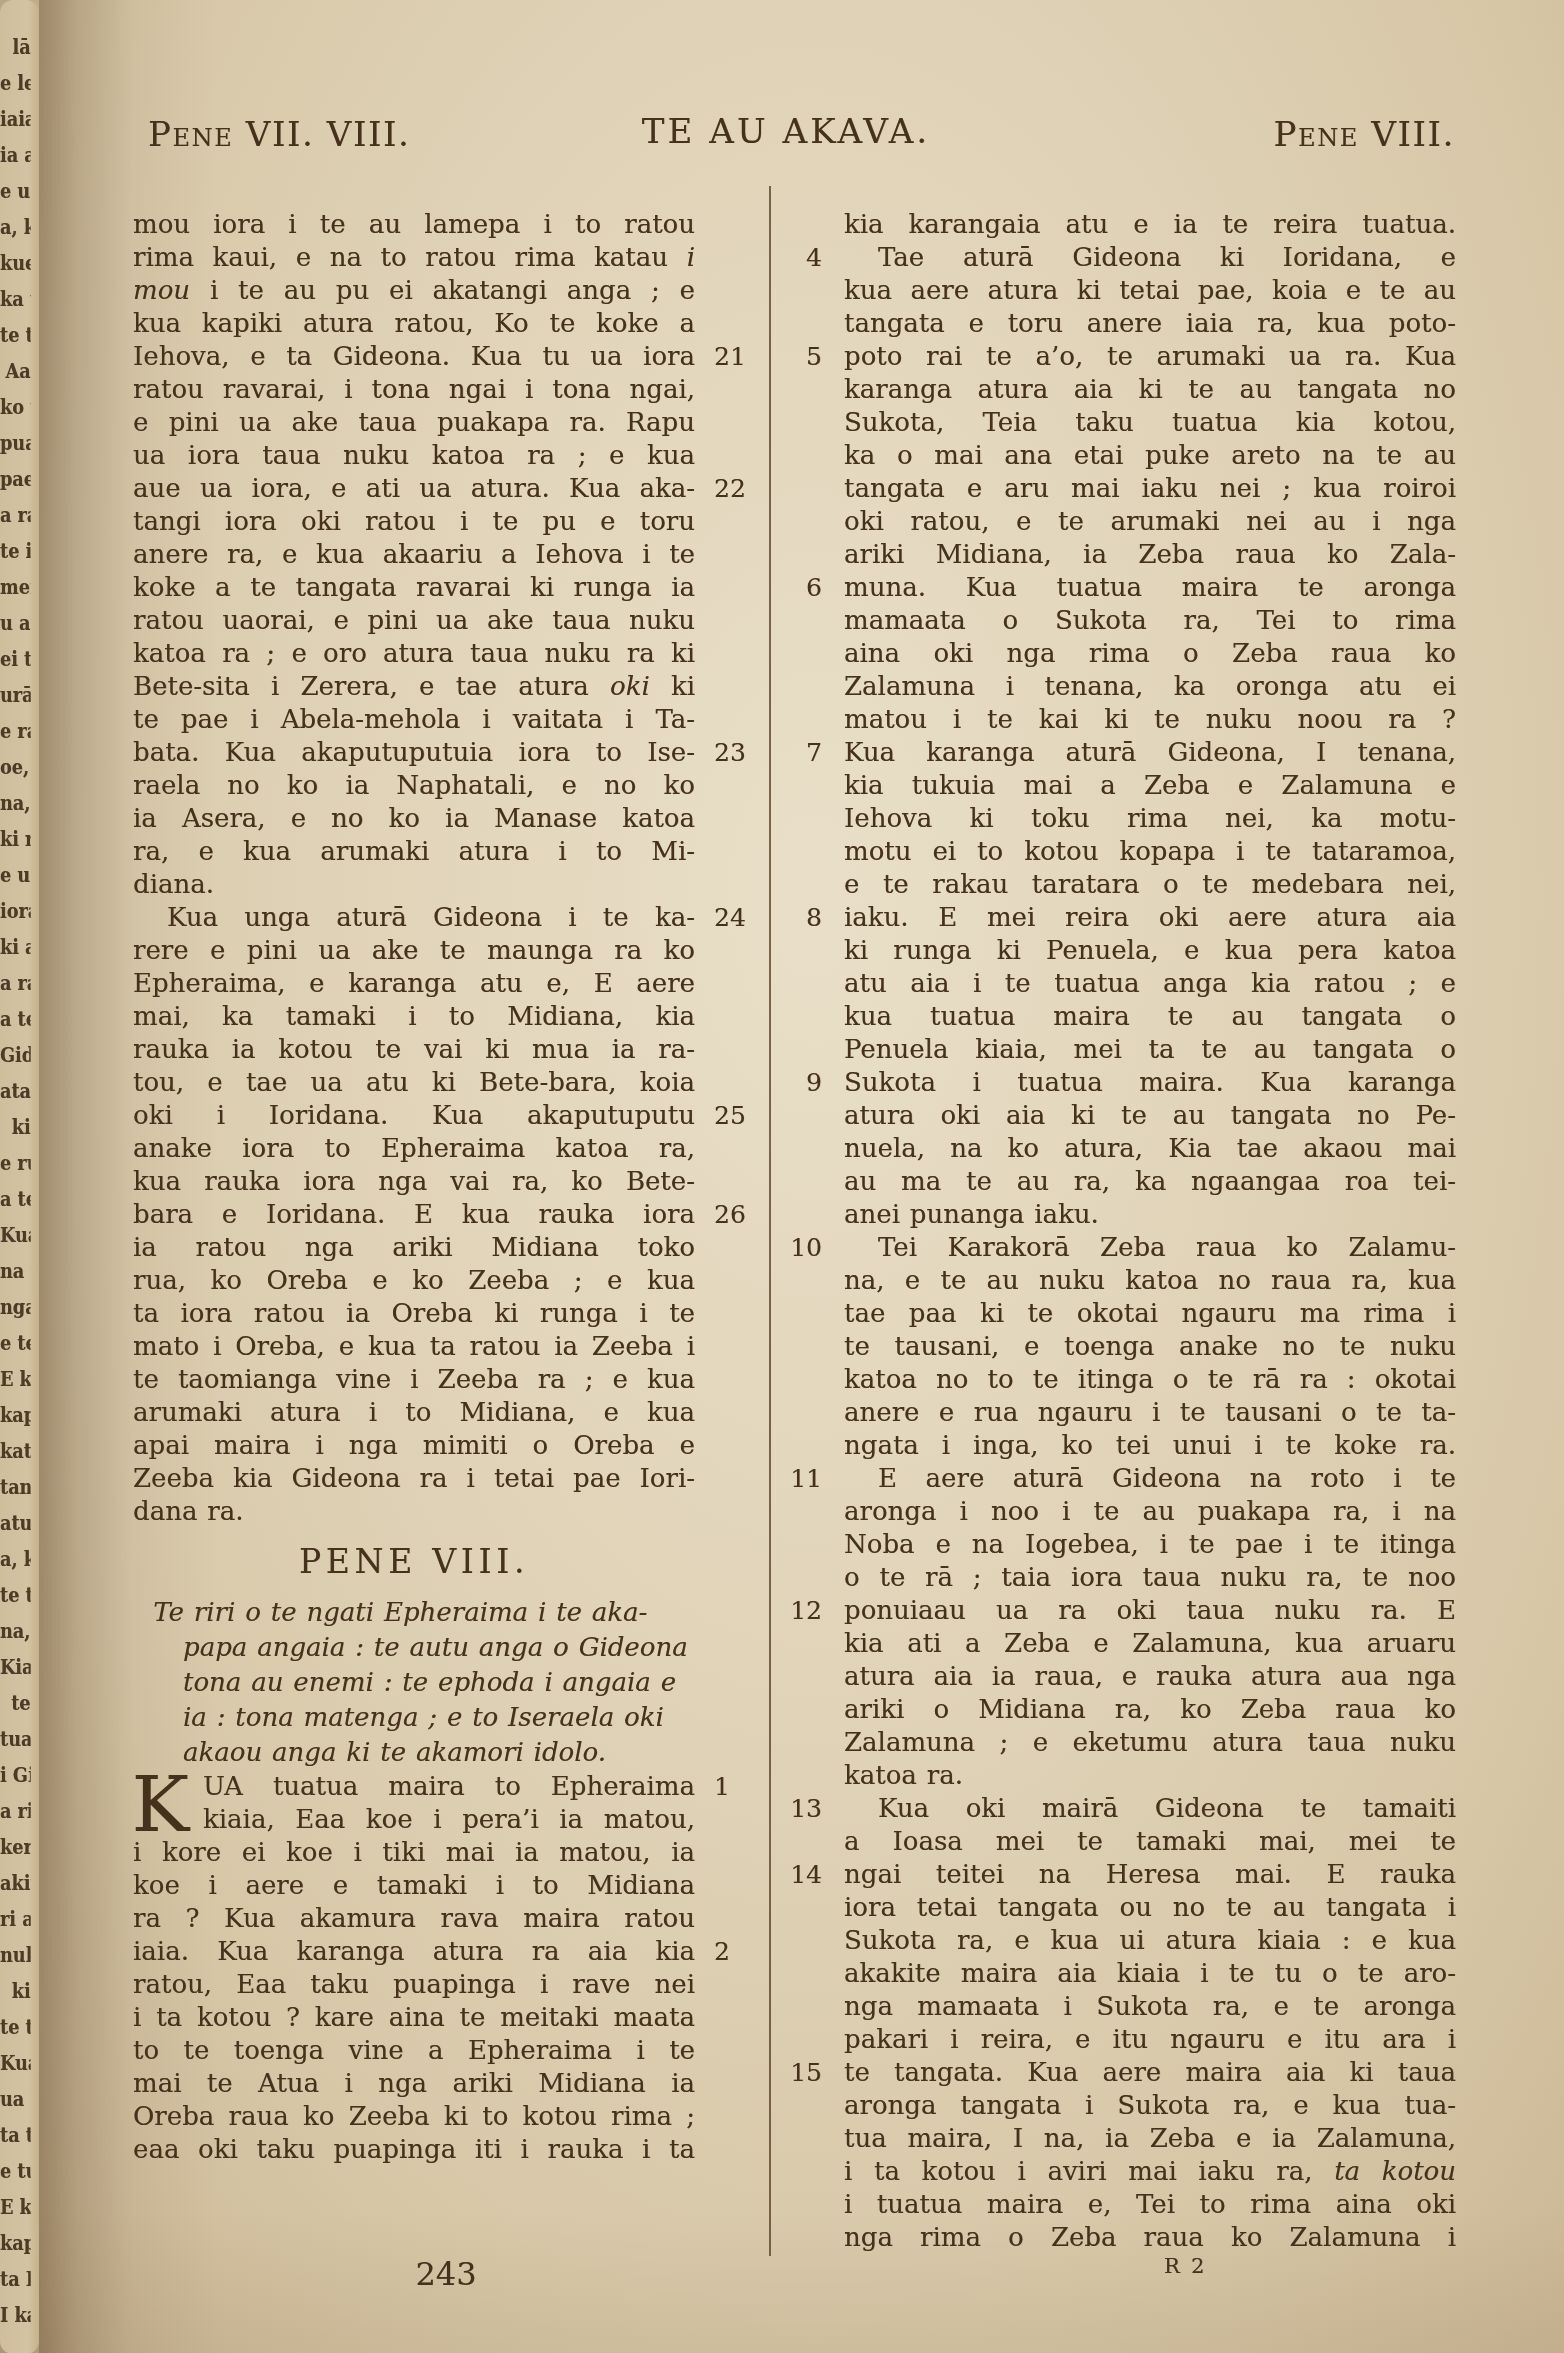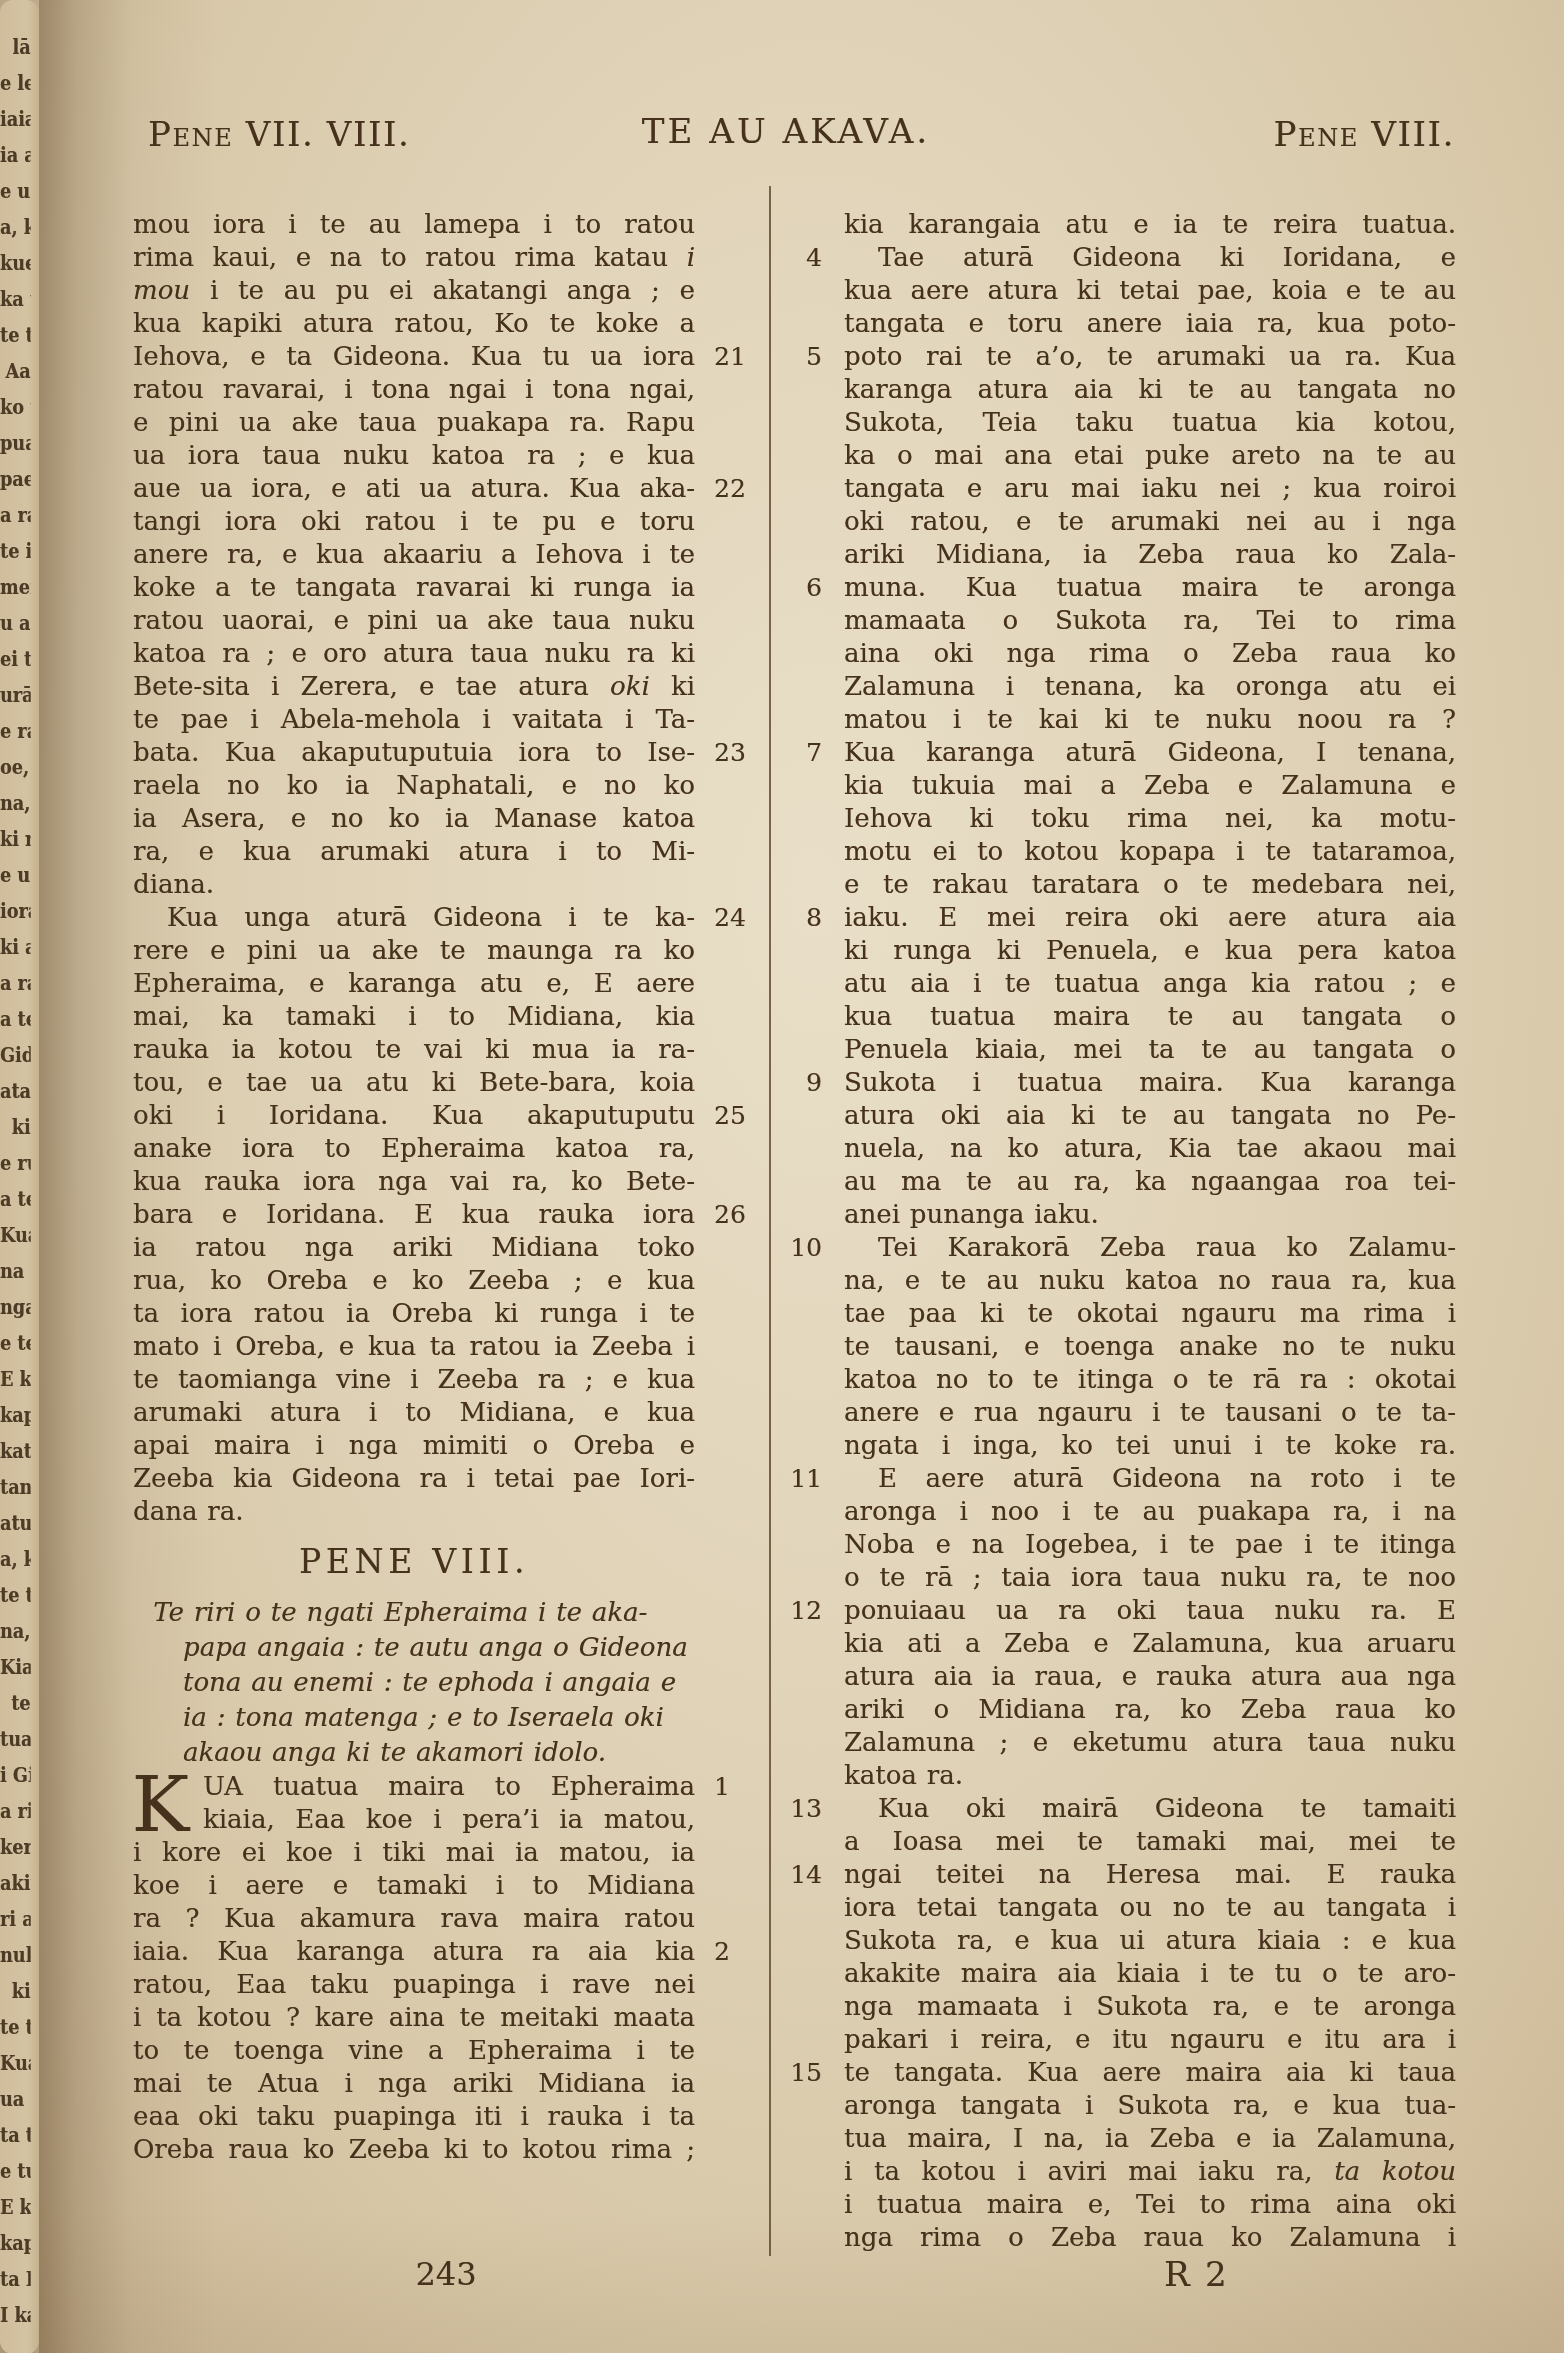--- a/index.html
+++ b/index.html
@@ -58,21 +58,21 @@
   .summary-line .txt{height:35px;text-align:left;text-align-last:auto;
     padding-left:50px;box-sizing:border-box;}
   .summary-line.first .txt{padding-left:20.3px;}
 
   
   .dropline .txt,.drop2 .txt{padding-left:70px;box-sizing:border-box;}
   .dropcap{position:absolute;left:-1.6px;top:1.6px;font-size:77px;line-height:66px;z-index:2;}
 
   
   #page-number{position:absolute;left:133px;top:2255px;width:626px;text-align:center;font-size:32px;}
-  #sig{position:absolute;left:1164px;top:2254px;font-size:34px;letter-spacing:2.3px;}
+  #sig{position:absolute;left:1164px;top:2254px;font-size:21px;letter-spacing:2.3px;}
 </style>
 </head>
 <body>
 
 <div id="page">
 
   <div class="spine">
     <div class="spine-frags" id="spine-frags">
         <div class="spine-frag">lā</div>
         <div class="spine-frag">e lei</div>
@@ -325,24 +325,24 @@
         <div class="line">
           <span class="txt">i ta kotou ?  kare aina te meitaki maata</span>
         </div>
         <div class="line">
           <span class="txt">to te toenga vine a Epheraima i te</span>
         </div>
         <div class="line">
           <span class="txt">mai te Atua i nga ariki Midiana ia</span>
         </div>
         <div class="line">
+          <span class="txt">Oreba raua ko Zeeba ki to kotou rima ;</span>
+        </div>
+        <div class="line">
           <span class="txt">eaa oki taku puapinga iti i rauka i ta</span>
-        </div>
-        <div class="line">
-          <span class="txt">Oreba raua ko Zeeba ki to kotou rima ;</span>
         </div>
       </div>
   </div>
 
   <div id="right-col">
     <div id="right-body">
         <div class="line">
           <span class="txt">kia karangaia atu e ia te reira tuatua.</span>
         </div>
         <div class="line ind">

